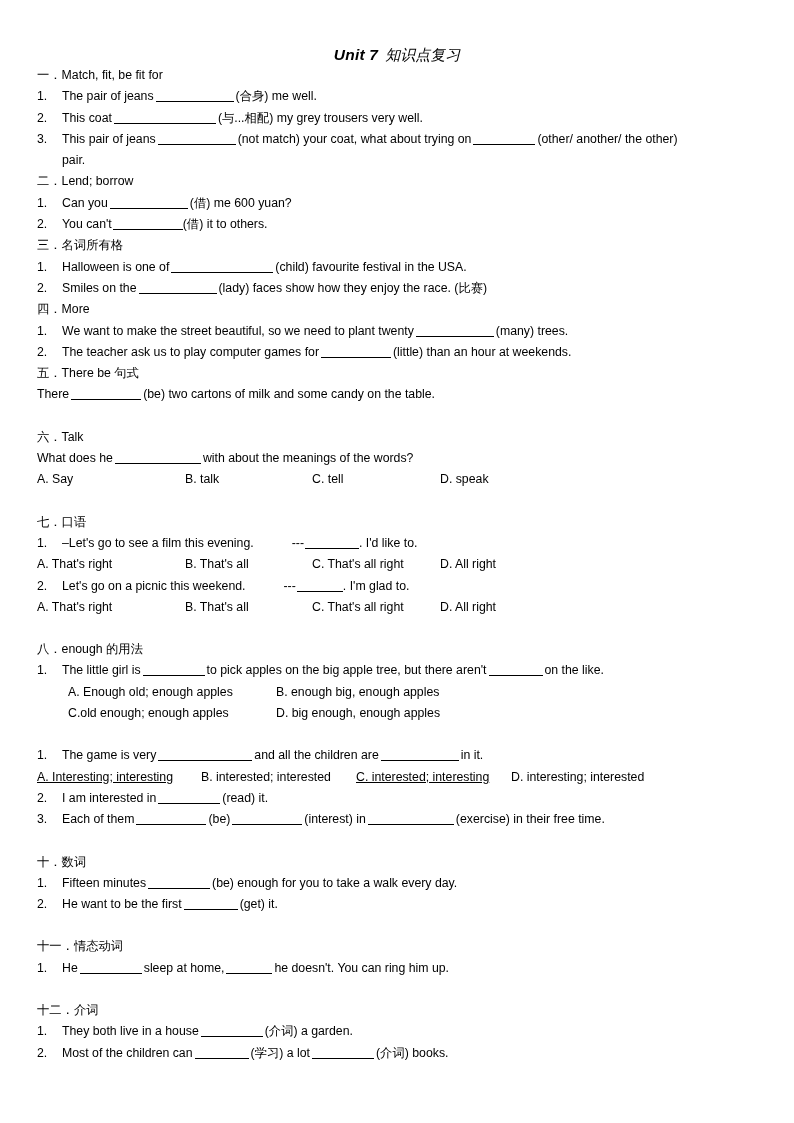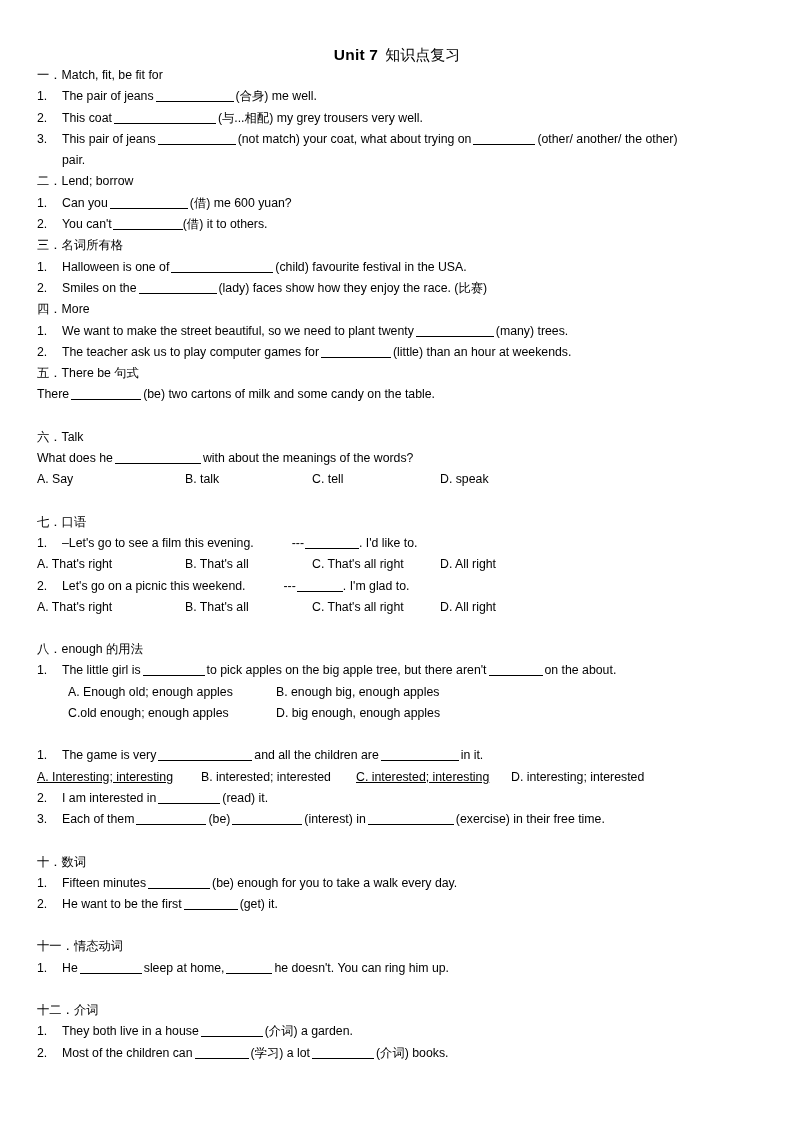--- a/index.html
+++ b/index.html
@@ -26,20 +26,21 @@
 
   
   .doc-title {
     text-align: center;
     margin: 0;
     padding-top: 45px;
     font-size: 15.5px;
     line-height: 20px;
     font-weight: normal;
     white-space: nowrap;
+    font-style: italic;
   }
   .doc-title .t-en {
     font-weight: bold;
     font-family: "Liberation Sans", sans-serif;
     letter-spacing: 0.2px;
   }
   .doc-title .t-cn {
     font-weight: normal;
     font-family: "DejaVu Serif", "Liberation Serif", serif;
     margin-left: 7px;
@@ -226,21 +227,21 @@
 
     <p class="opts cols4">
       <span class="op op-a">A.  That's right</span><span class="op op-b">B. That's all</span><span class="op op-c">C. That's all right</span><span class="op op-d">D. All right</span>
     </p>
 
     <div class="gap-lg"></div>
 
     <p class="sec-head">八．enough 的用法</p>
 
     <p class="item">
-      <span class="num">1.</span><span>The little girl is</span><span class="blank b8"></span><span>to pick apples on the big apple tree, but there aren't</span><span class="blank b7"></span><span>on the about.</span>
+      <span class="num">1.</span><span>The little girl is</span><span class="blank b8"></span><span>to pick apples on the big apple tree, but there aren't</span><span class="blank b7"></span><span>on the like.</span>
     </p>
 
     <p class="opts2">
       <span class="op-l">A.  Enough old; enough apples</span><span class="op-r">B. enough big, enough apples</span>
     </p>
 
     <p class="opts2">
       <span class="op-l">C.old enough; enough apples</span><span class="op-r">D. big enough, enough apples</span>
     </p>
 

